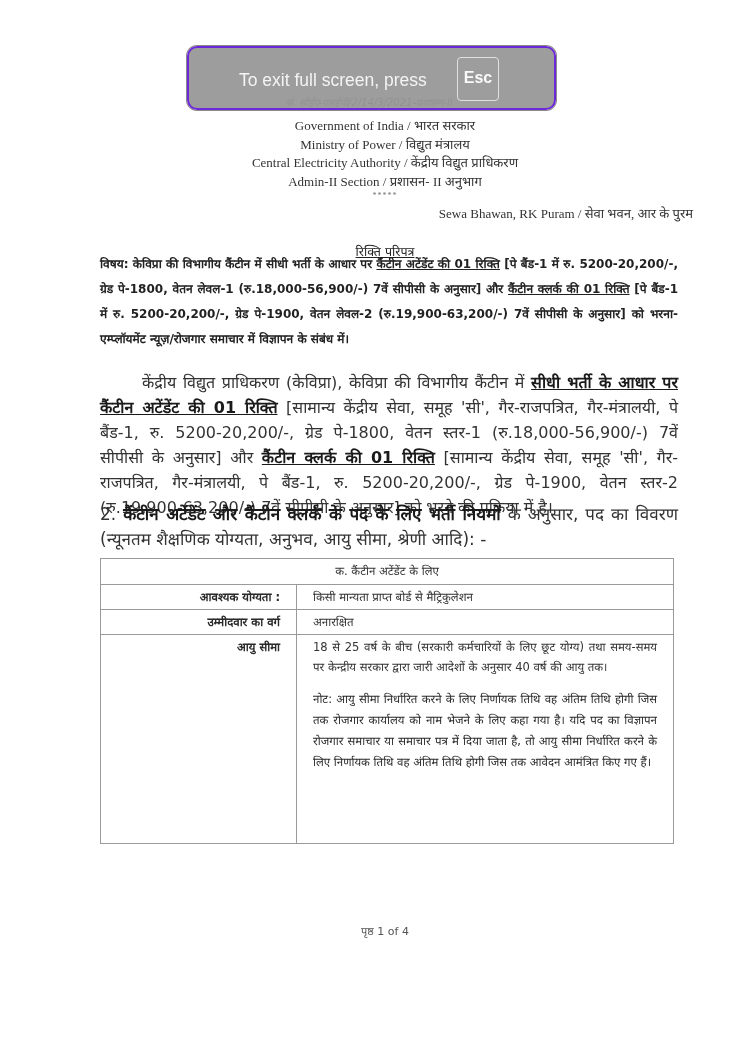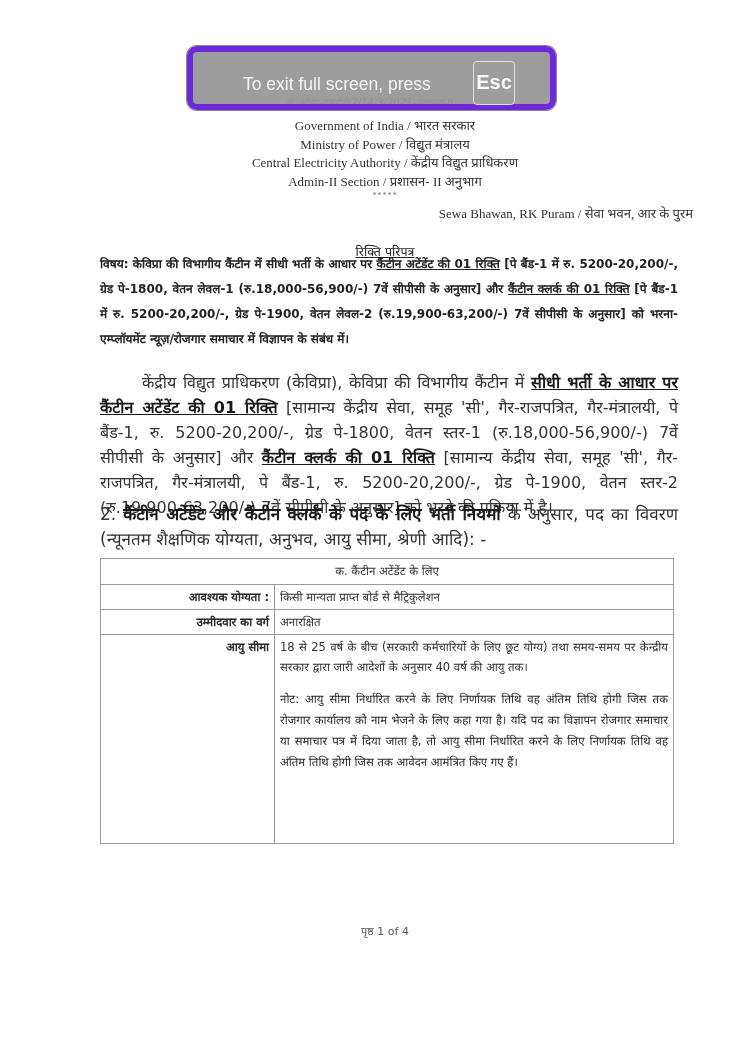--- a/index.html
+++ b/index.html
@@ -50,48 +50,48 @@
     .para2 {
       position: absolute; left: 100px; width: 578px; top: 502px;
       font-size: 17px; line-height: 25px; color: #333; text-align: justify;
     }
     .para2 b { color: #1a1a1a; }
 
     table.posts {
       position: absolute; left: 100px; top: 558px; width: 574px;
       border-collapse: collapse; font-size: 11.5px; color: #333;
     }
-    table.posts td { border: 1px solid #9a9a9a; padding: 2px 5px; vertical-align: top; line-height: 20px; }
+    table.posts td { border: 1px solid #9a9a9a; padding: 2px 16px; vertical-align: top; line-height: 20px; }
     table.posts td.head { text-align: center; height: 21px; }
     table.posts td.label { width: 163px; font-weight: bold; color: #2a2a2a; text-align: right; }
     table.posts td.value { text-align: justify; }
     table.posts td.tall { height: 204px; }
     .note { font-weight: normal; margin-top: 12px; line-height: 21px; color: #2a2a2a; }
 
     .page-footer {
       position: absolute; left: 0; width: 770px; top: 923px; text-align: center;
       font-size: 11px; color: #555;
     }
 
     
     .fs-toast {
       position: absolute; left: 187px; top: 46px; width: 369px; height: 64px;
       border-radius: 10px; background: rgba(150,150,150,0.93);
-      border: 6px solid #6d28d9; box-shadow: 0 0 0 1px #8a8a8a;
+      border: 2px solid #6d28d9; box-shadow: 0 0 0 1px #8a8a8a;
       box-sizing: border-box;
     }
     .fs-toast .msg {
       position: absolute; left: 50px; top: 22px; color: #f4f4f4;
       font-family: "Liberation Sans", sans-serif; font-size: 17.5px;
     }
     .fs-toast .key {
       position: absolute; left: 268px; top: 9px; width: 42px; height: 44px;
       border: 1px solid #e0e0e0; border-radius: 4px; box-sizing: border-box;
       color: #fafafa; font-family: "Liberation Sans", sans-serif; font-weight: bold;
-      font-size: 20px; text-align: center; line-height: 40px; margin-left: 12px;
+      font-size: 16px; text-align: center; line-height: 40px;
     }
   </style>
 </head>
 <body>
 
 <div class="page">
 
   <div class="ref-no">सं. सीईए-एसईपी/2/14/3/2021-प्रशासन-II</div>
 
   <div class="header-block">

